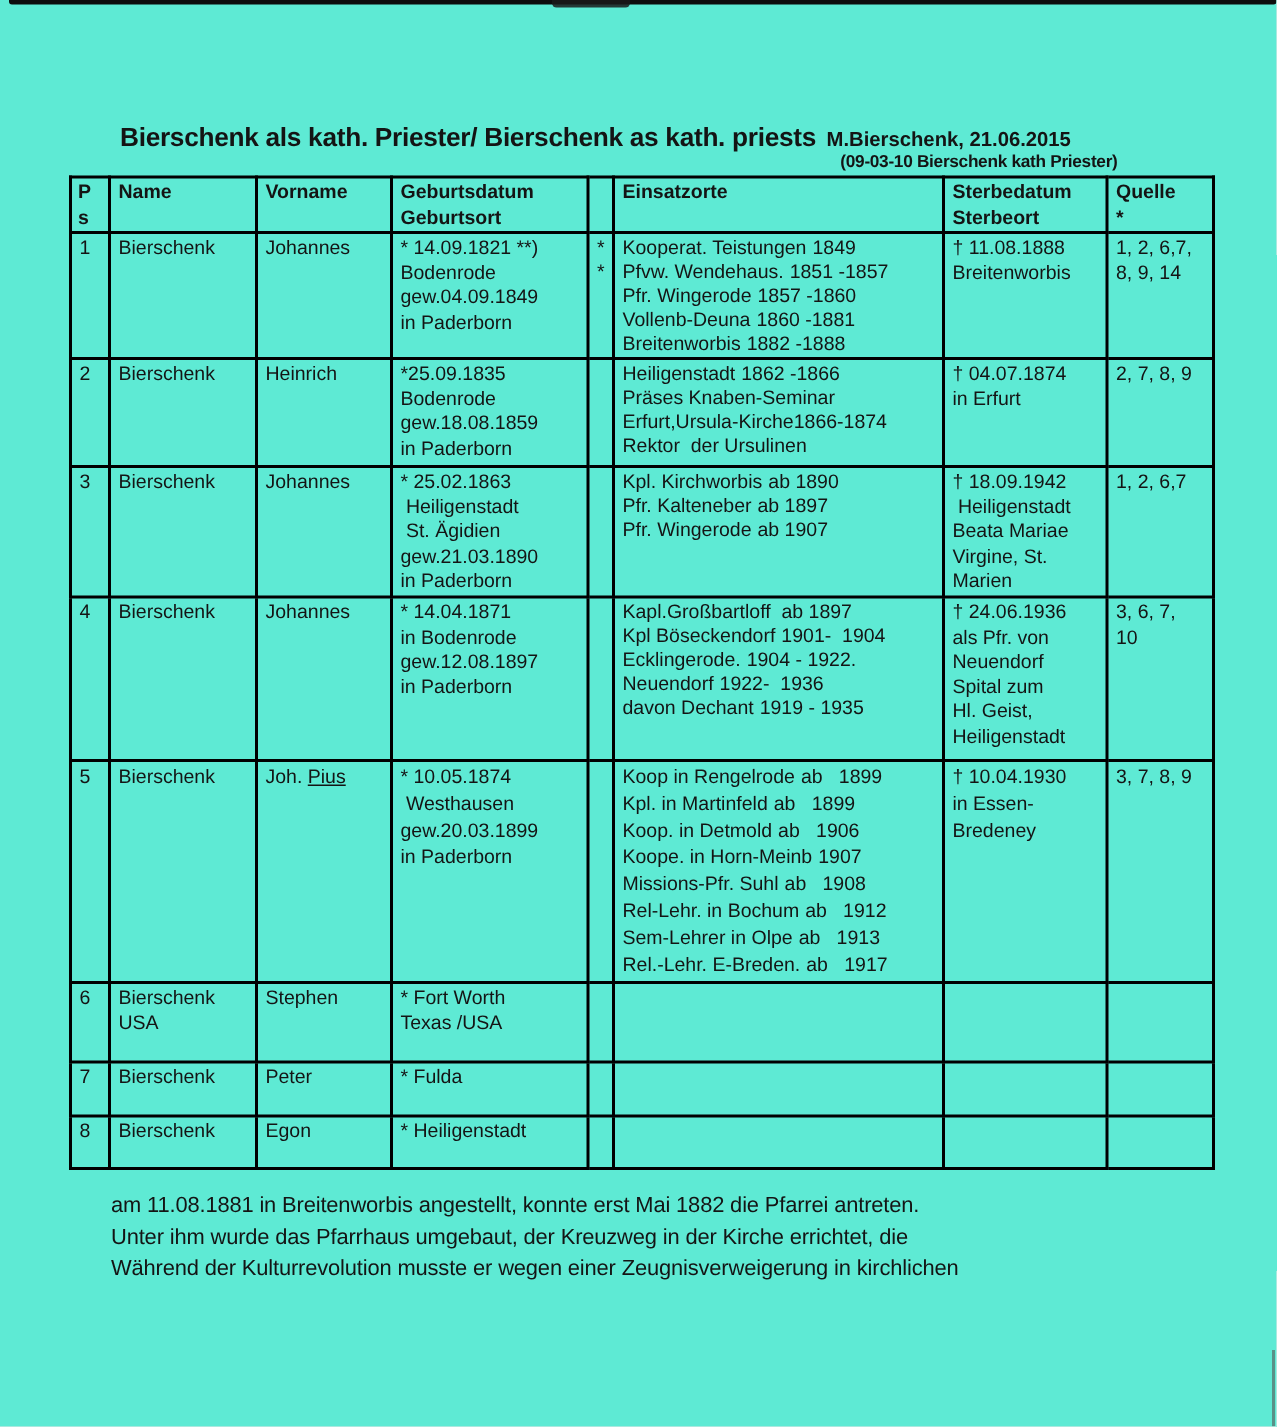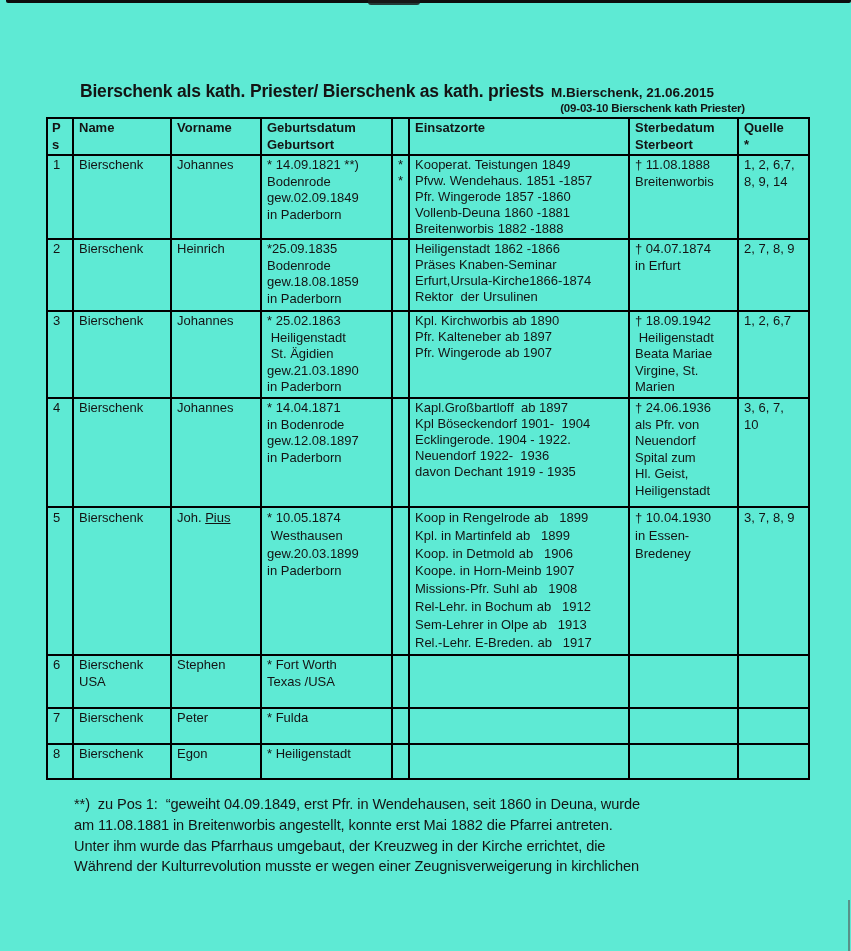--- a/index.html
+++ b/index.html
@@ -126,21 +126,21 @@
           </td>
           <td class="b" data-name="cell-name">
             <div class="ln" data-name="name-line">Bierschenk</div>
           </td>
           <td class="b" data-name="cell-vorname">
             <div class="ln" data-name="vorname-line"><span data-name="vorname-text">Johannes</span></div>
           </td>
           <td data-name="cell-geburtsdatum">
             <div class="ln" data-name="geburt-line">* 14.09.1821 **)</div>
             <div class="ln" data-name="geburt-line">Bodenrode</div>
-            <div class="ln" data-name="geburt-line">gew.02.09.1849</div>
+            <div class="ln" data-name="geburt-line">gew.04.09.1849</div>
             <div class="ln" data-name="geburt-line">in Paderborn</div>
           </td>
           <td data-name="cell-asterisk">
             <div class="ln" data-name="footnote-marker">*</div>
             <div class="ln" data-name="footnote-marker">*</div>
           </td>
           <td data-name="cell-einsatzorte">
             <div class="eline" data-name="einsatzort-entry"><span class="place" data-name="einsatzort-place">Kooperat. Teistungen</span><span class="period" data-name="einsatzort-period">1849</span></div>
             <div class="eline" data-name="einsatzort-entry"><span class="place" data-name="einsatzort-place">Pfvw. Wendehaus.</span><span class="period" data-name="einsatzort-period">1851 -1857</span></div>
             <div class="eline" data-name="einsatzort-entry"><span class="place" data-name="einsatzort-place">Pfr. Wingerode</span><span class="period" data-name="einsatzort-period">1857 -1860</span></div>
@@ -347,18 +347,17 @@
           </td>
           <td data-name="cell-asterisk"></td>
           <td data-name="cell-einsatzorte"></td>
           <td data-name="cell-sterbedatum"></td>
           <td data-name="cell-quelle"></td>
         </tr>
       </tbody>
   </table>
 
   <div class="footnote" data-name="footnote-text">
-      <div class="ln" data-name="footnote-line">**)  zu Pos 1:  “geweiht 04.09.1849, erst Pfr. in Wendehausen, seit 1860 in Deuna, wurde</div>
       <div class="ln" data-name="footnote-line">am 11.08.1881 in Breitenworbis angestellt, konnte erst Mai 1882 die Pfarrei antreten.</div>
       <div class="ln" data-name="footnote-line">Unter ihm wurde das Pfarrhaus umgebaut, der Kreuzweg in der Kirche errichtet, die</div>
       <div class="ln" data-name="footnote-line">Während der Kulturrevolution musste er wegen einer Zeugnisverweigerung in kirchlichen</div>
     </div>
 </div>
 
 </body></html>

